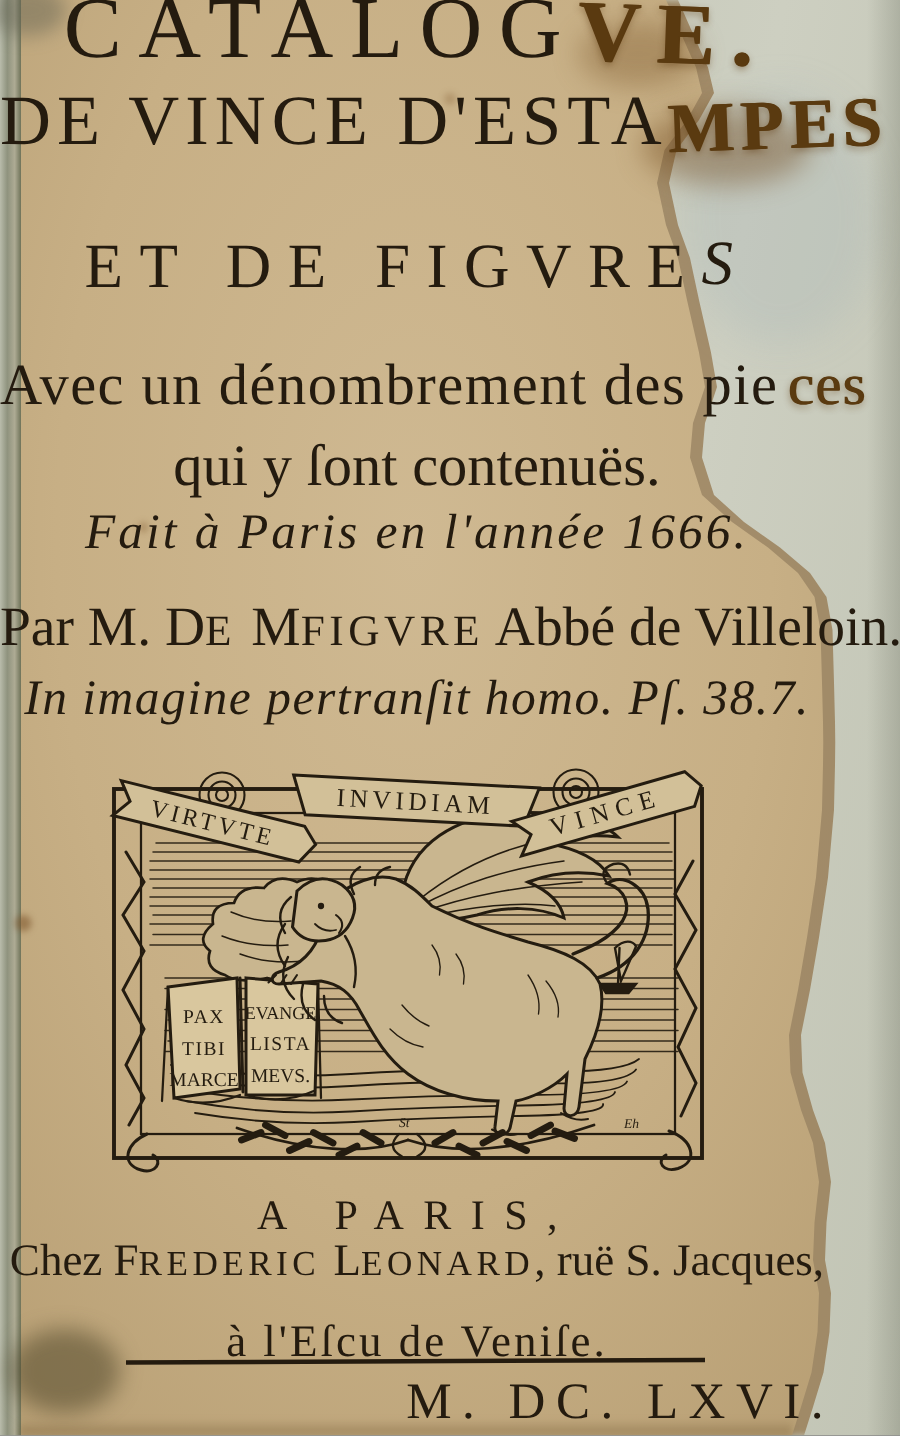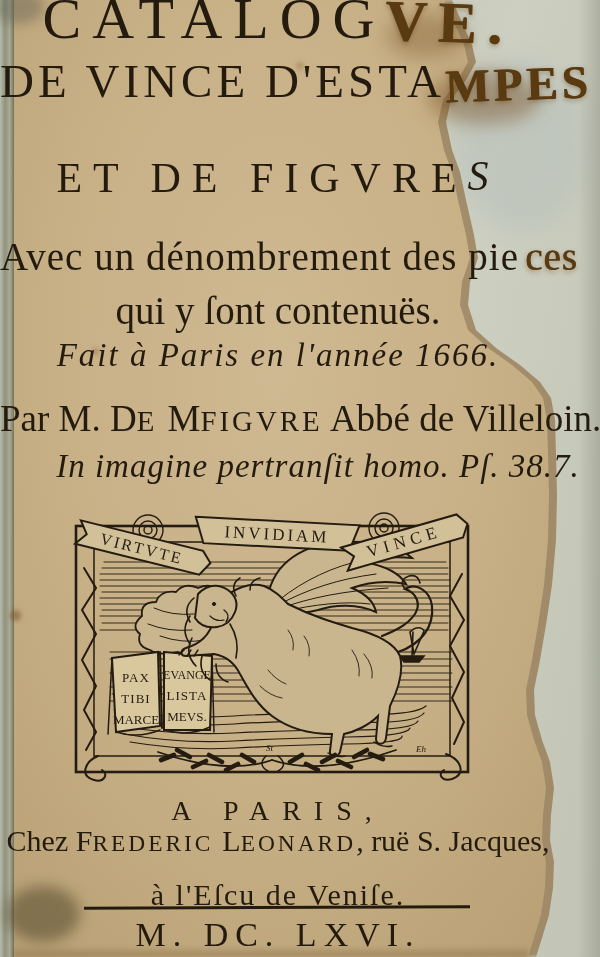--- a/index.html
+++ b/index.html
@@ -43,25 +43,25 @@
   .ital{font-style:italic;}
   .rule{position:absolute;left:84px;top:906px;width:386px;height:3px;background:#241b0f;transform:rotate(-.25deg);}
   .t-catalogue{top:-15px;font-size:58px;letter-spacing:11px;}
   .t-estampes{top:54px;font-size:47px;letter-spacing:4px;}
   .t-figures{top:118px;font-size:42px;letter-spacing:11px;margin-top:36px;}
   .t-taille{top:172px;font-size:37px;letter-spacing:6px;}
   .t-sub1{top:234px;font-size:39px;letter-spacing:1px;}
   .t-sub2{top:288px;font-size:39px;}
   .t-date{top:337px;font-size:33px;letter-spacing:2px;}
   .t-author{top:397px;font-size:37px;}
-  .t-motto{top:448px;font-size:33px;letter-spacing:1px;padding-left:40px;}
+  .t-motto{top:448px;font-size:33px;letter-spacing:1px;}
   .t-city{top:795px;font-size:28px;letter-spacing:13px;}
   .t-pub{top:824px;font-size:30px;}
   .t-addr{top:878px;font-size:30px;letter-spacing:2px;}
-  .t-year{top:916px;font-size:34px;letter-spacing:7px;}
+  .t-year{top:916px;font-size:34px;letter-spacing:7px;text-align:right;}
   .swashS{font-style:italic;display:inline-block;transform:translateY(-2px);}
   .mpes{transform:translateY(3px) rotate(-2deg);font-weight:bold;}
   .ve{transform:translateY(4px) rotate(2deg);font-weight:bold;}
   .ces{margin-left:6px;font-weight:normal;}
   svg text{font-family:"Liberation Serif", serif;fill:#241c10;}
 </style>
 </head>
 <body>
 
 <div id="stage">

